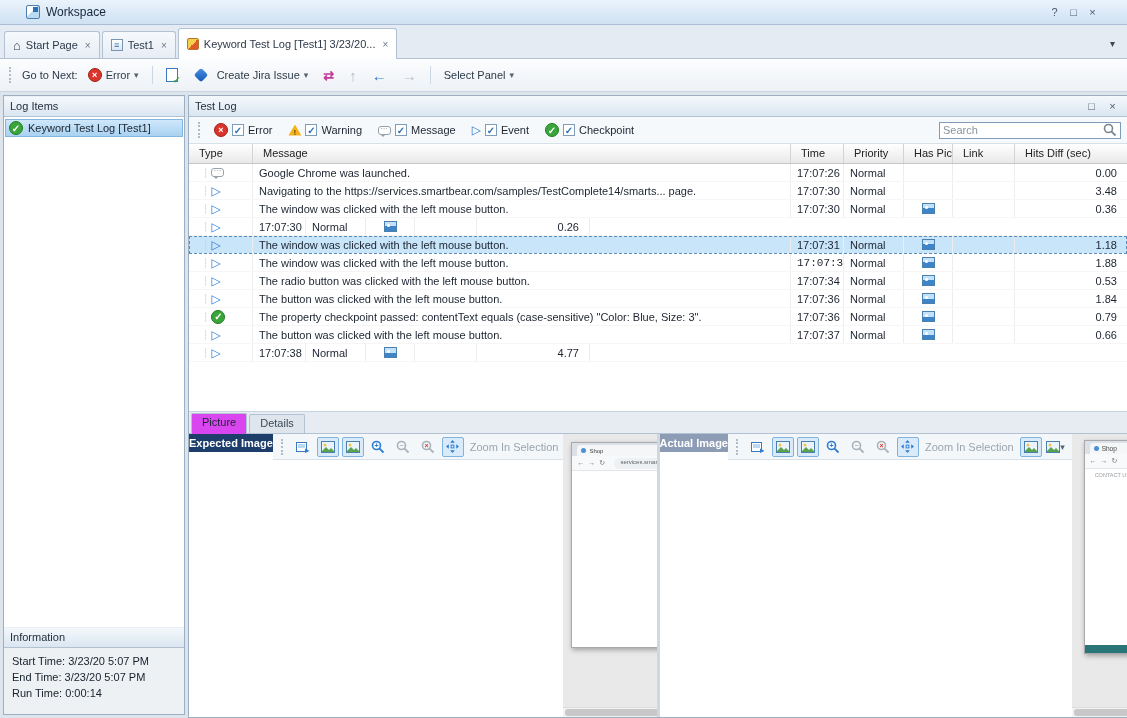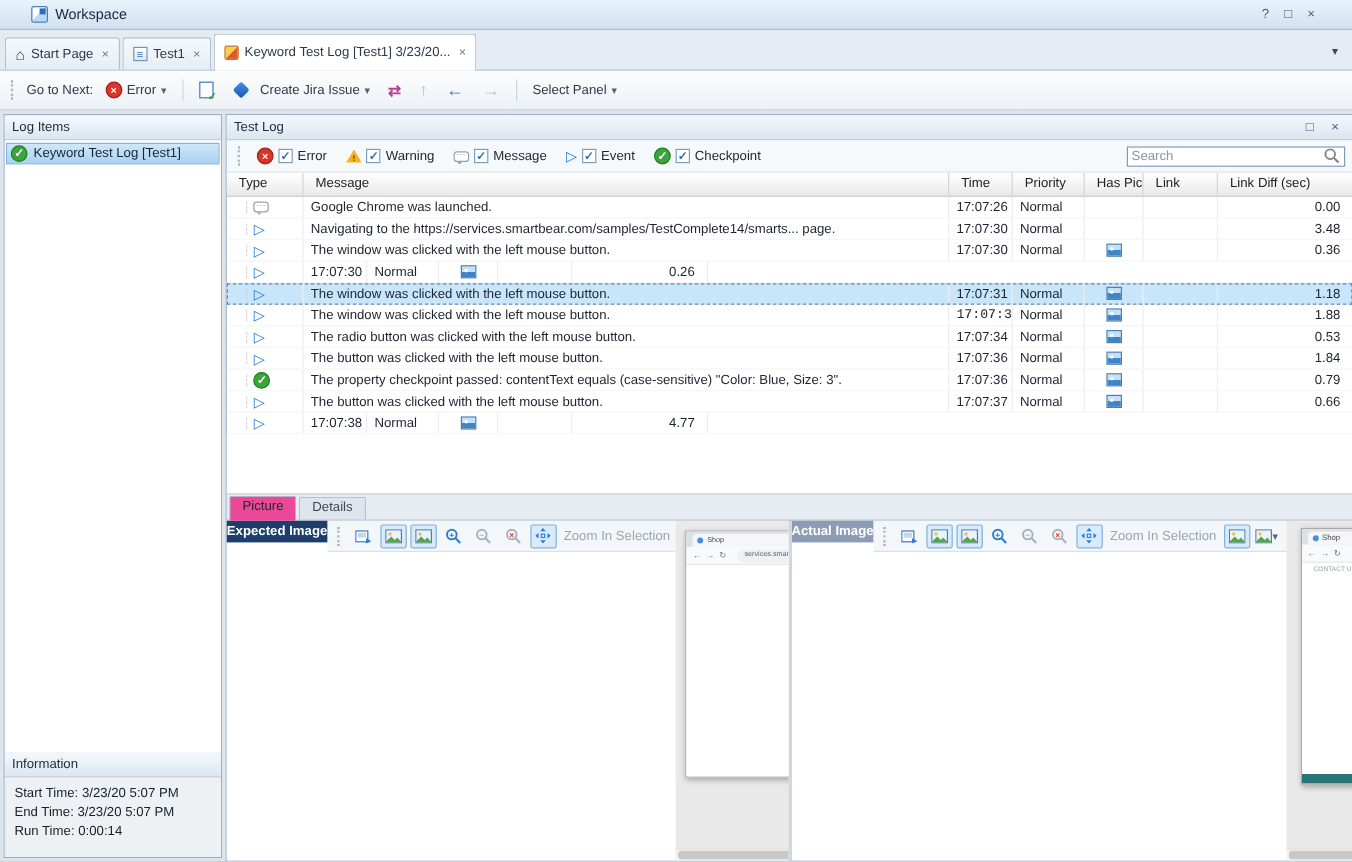--- a/index.html
+++ b/index.html
@@ -75,21 +75,21 @@
 .c-msg,.c-time,.c-pri{padding-left:6px}
 .c-pic{justify-content:center}
 .c-diff{justify-content:flex-end;padding-right:10px}
 .pico{width:13px;height:11px;border:1px solid #4a7fae;background:linear-gradient(180deg,#c3e1f8 50%,#3d85c8 50%);position:relative;flex:none}
 .pico::after{content:"";position:absolute;left:2px;top:2px;width:3px;height:3px;border-radius:50%;background:#fff}
 .grid-rest{flex:none;height:49px;background:#fff}
 
 .btabs-row{height:22px;flex:none;background:#e7ecf2;border-top:1px solid #c9d4e0;display:flex;align-items:flex-end;padding:0 2px}
 .btabs{display:flex;gap:2px;align-items:flex-end}
 .btab{height:19px;padding:2px 10px 0;background:#dfe5ec;border:1px solid #b3c2d3;border-bottom:none;border-radius:2px 2px 0 0;color:#3a4856}
-.btab.active{background:#ec4899;height:21px;margin-bottom:-1px;z-index:2;position:relative;color:#1c2430}
+.btab.active{background:#d946ef;height:21px;margin-bottom:-1px;z-index:2;position:relative;color:#1c2430}
 .picwrap{flex:1;display:flex;gap:3px;background:#cfd7df;border-top:1px solid #b3c2d3}
 .pic-panel{flex:1;min-width:0;display:flex;background:#fff}
 .pic-cap{height:18px;flex:none;text-align:center;color:#fff;font-weight:bold;line-height:18px}
 .pic-cap.expected{background:#1d3d6b}
 .pic-cap.actual{background:#8d9cb5}
 .pic-toolbar{height:26px;flex:none;background:#f4f7fa;border-bottom:1px solid #d8e0e8;display:flex;align-items:center;gap:3px;padding:0 5px}
 .tb-btn{width:22px;height:20px;display:inline-flex;align-items:center;justify-content:center;border:1px solid transparent;border-radius:2px;flex:none}
 .tb-btn.on{background:#d9eafa;border-color:#7fb2dd}
 .zoomlbl{color:#9aa5af;margin-left:3px;white-space:nowrap}
 .mlauto{margin-left:auto}
@@ -263,21 +263,21 @@
           </span>
       </div>
     </div>
     <div id="ghead" class="ghead">
         <div class="gh" style="width: 64px;">Type</div>
         <div class="gh" style="width: 538px;">Message</div>
         <div class="gh" style="width: 53px;">Time</div>
         <div class="gh" style="width: 60px;">Priority</div>
         <div class="gh" style="width: 49px;">Has Pic...</div>
         <div class="gh" style="width: 62px;">Link</div>
-        <div class="gh" style="width: 113px;">Link Diff (sec)</div>
+        <div class="gh" style="width: 113px;">Hits Diff (sec)</div>
       </div>
     <div id="grows" class="grows">
         <div class="grow">
           <div class="gc c-type" style="width: 64px;">
             <span class="tdots">┆</span>
             <span class="bub"></span>
           </div>
           <div class="gc c-msg" style="width: 538px;">Google Chrome was launched.</div>
           <div class="gc c-time" style="width: 53px;">17:07:26</div>
           <div class="gc c-pri" style="width: 60px;">Normal</div>

